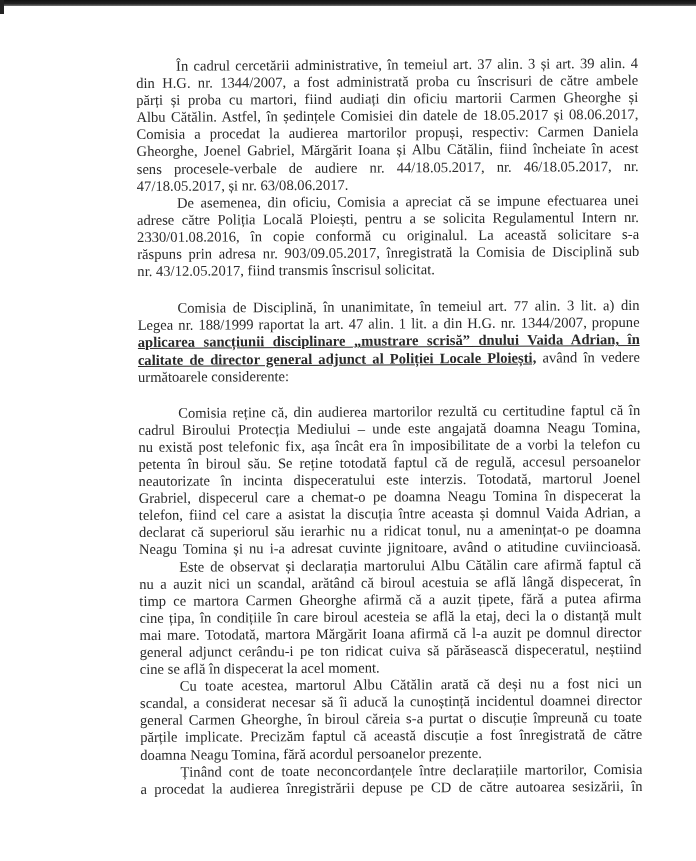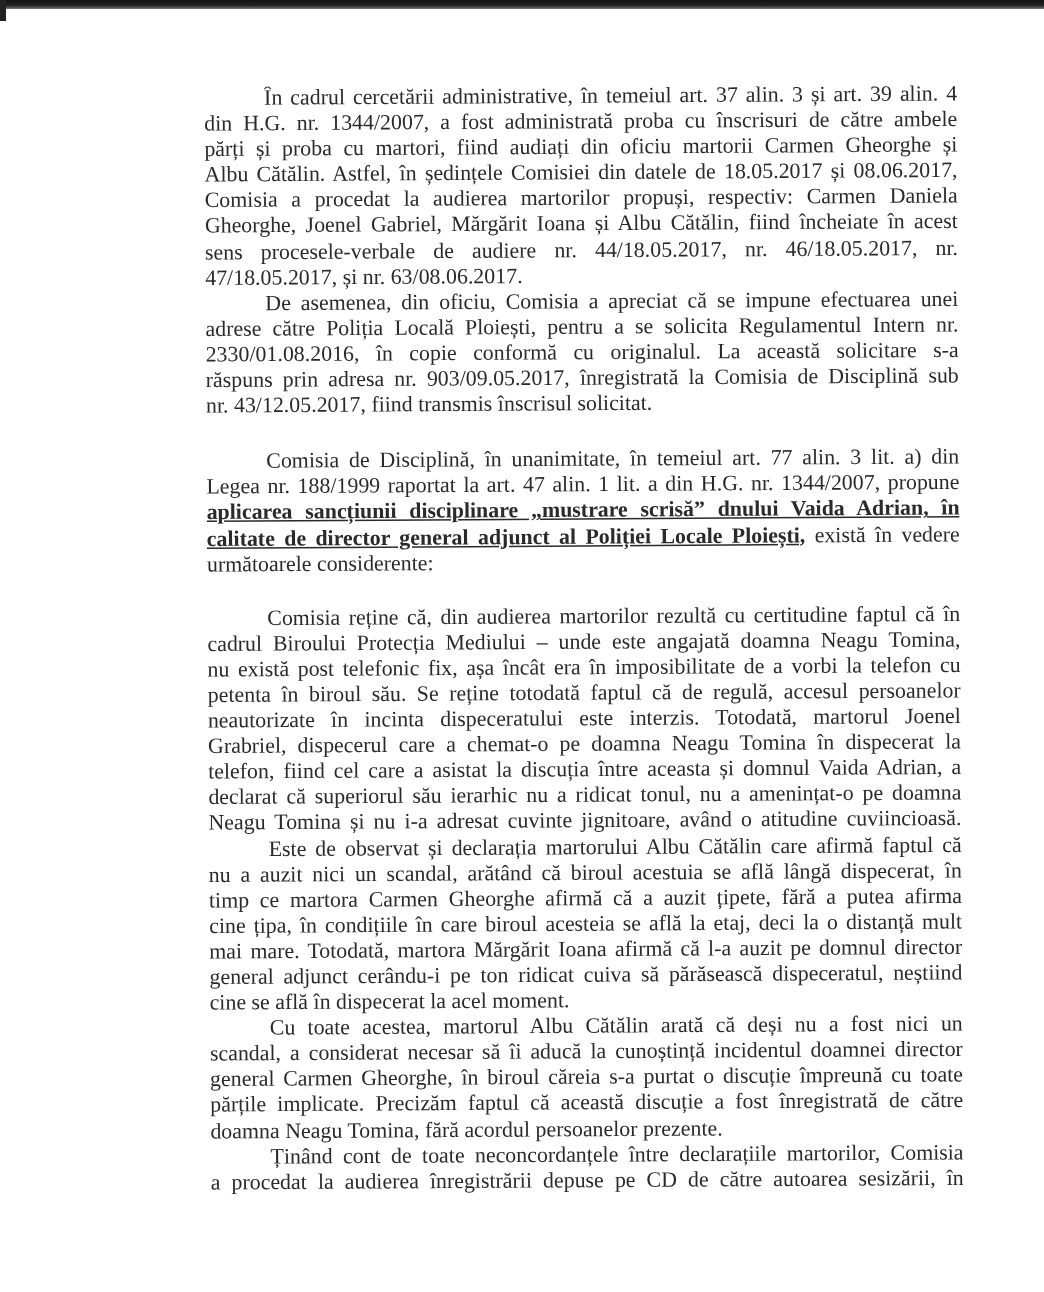--- a/index.html
+++ b/index.html
@@ -65,21 +65,21 @@
     <span class="line">răspuns prin adresa nr. 903/09.05.2017, înregistrată la Comisia de Disciplină sub</span>
     <span class="line last">nr. 43/12.05.2017, fiind transmis înscrisul solicitat.</span>
   </div>
 
   <div class="gap"></div>
 
   <div>
     <span class="line indent">Comisia de Disciplină, în unanimitate, în temeiul art. 77 alin. 3 lit. a) din</span>
     <span class="line">Legea nr. 188/1999 raportat la art. 47 alin. 1 lit. a din H.G. nr. 1344/2007, propune</span>
     <span class="line bold-u">aplicarea sancțiunii disciplinare „mustrare scrisă” dnului Vaida Adrian, în</span>
-    <span class="line"><span class="bold-u">calitate de director general adjunct al Poliției Locale Ploiești,</span><span> există în vedere</span></span>
+    <span class="line"><span class="bold-u">calitate de director general adjunct al Poliției Locale Ploiești,</span><span> având în vedere</span></span>
     <span class="line last">următoarele considerente:</span>
   </div>
 
   <div class="gap-lg"></div>
 
   <div>
     <span class="line indent">Comisia reține că, din audierea martorilor rezultă cu certitudine faptul că în</span>
     <span class="line">cadrul Biroului Protecția Mediului – unde este angajată doamna Neagu Tomina,</span>
     <span class="line">nu există post telefonic fix, așa încât era în imposibilitate de a vorbi la telefon cu</span>
     <span class="line">petenta în biroul său. Se reține totodată faptul că de regulă, accesul persoanelor</span>

